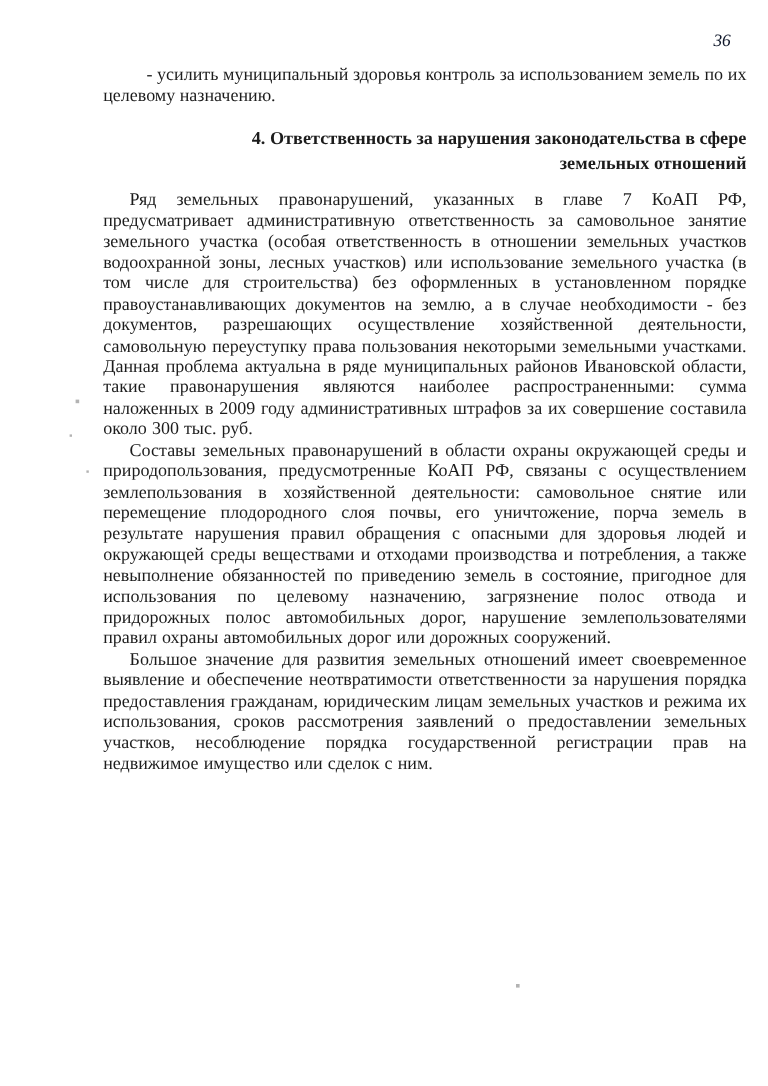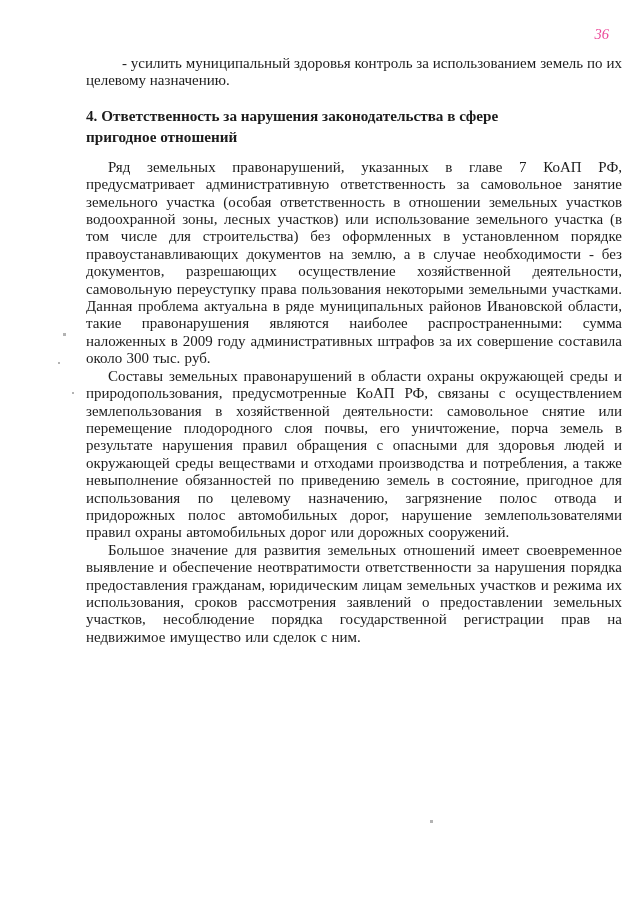--- a/index.html
+++ b/index.html
@@ -15,41 +15,41 @@
     overflow: hidden;
     font-family: "Liberation Serif", serif;
     color: #1c1c1c;
   }
   .page-number {
     position: absolute;
     top: 26px;
     right: 31px;
     font-style: italic;
     font-size: 14.5px;
-    color: #ec4899;
+    color: #0f172a;
   }
   .content {
     position: absolute;
     left: 86px;
     right: 18px;
     top: 0;
   }
   .list-cont {
     margin: 55px 0 0 0;
     text-indent: 36px;
     text-align: justify;
     font-size: 15px;
     line-height: 17.4px;
   }
   .heading {
     margin: 15px 0 0 0;
     font-size: 15.2px;
     line-height: 21px;
     font-weight: bold;
-    text-align: left;
+    text-align: right;
   }
   .heading .hline { display: block; }
   .body-paras { margin-top: 12px; }
   .para {
     margin: 0;
     text-indent: 22px;
     text-align: justify;
     font-size: 15px;
     line-height: 17.4px;
     word-spacing: 0.5px;
@@ -72,21 +72,21 @@
 <div class="page">
 
   <div class="page-number">36</div>
 
   <div class="content">
 
     <p class="list-cont">- усилить муниципальный здоровья контроль за использованием земель по их целевому назначению.</p>
 
     <h2 class="heading">
       <span class="hline">4. Ответственность за нарушения законодательства в сфере</span>
-      <span class="hline">пригодное отношений</span>
+      <span class="hline">земельных отношений</span>
     </h2>
 
     <div class="body-paras">
       <p class="para">Ряд земельных правонарушений, указанных в главе 7 КоАП РФ, предусматривает административную ответственность за самовольное занятие земельного участка (особая ответственность в отношении земельных участков водоохранной зоны, лесных участков) или использование земельного участка (в том числе для строительства) без оформленных в установленном порядке правоустанавливающих документов на землю, а в случае необходимости - без документов, разрешающих осуществление хозяйственной деятельности, самовольную переуступку права пользования некоторыми земельными участками. Данная проблема актуальна в ряде муниципальных районов Ивановской области, такие правонарушения являются наиболее распространенными: сумма наложенных в 2009 году административных штрафов за их совершение составила около 300 тыс. руб.</p>
       <p class="para">Составы земельных правонарушений в области охраны окружающей среды и природопользования, предусмотренные КоАП РФ, связаны с осуществлением землепользования в хозяйственной деятельности: самовольное снятие или перемещение плодородного слоя почвы, его уничтожение, порча земель в результате нарушения правил обращения с опасными для здоровья людей и окружающей среды веществами и отходами производства и потребления, а также невыполнение обязанностей по приведению земель в состояние, пригодное для использования по целевому назначению, загрязнение полос отвода и придорожных полос автомобильных дорог, нарушение землепользователями правил охраны автомобильных дорог или дорожных сооружений.</p>
       <p class="para">Большое значение для развития земельных отношений имеет своевременное выявление и обеспечение неотвратимости ответственности за нарушения порядка предоставления гражданам, юридическим лицам земельных участков и режима их использования, сроков рассмотрения заявлений о предоставлении земельных участков, несоблюдение порядка государственной регистрации прав на недвижимое имущество или сделок с ним.</p>
     </div>
 
   </div>
 

